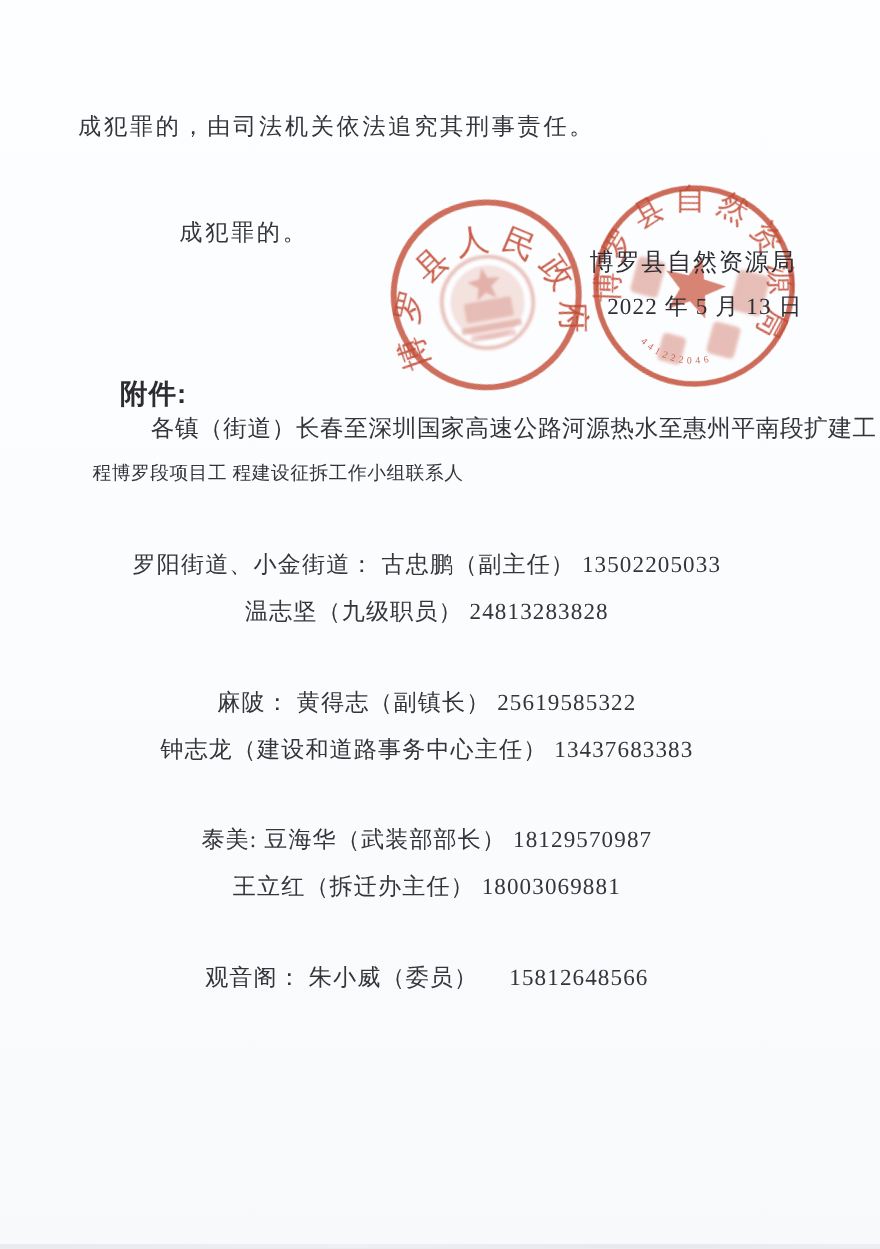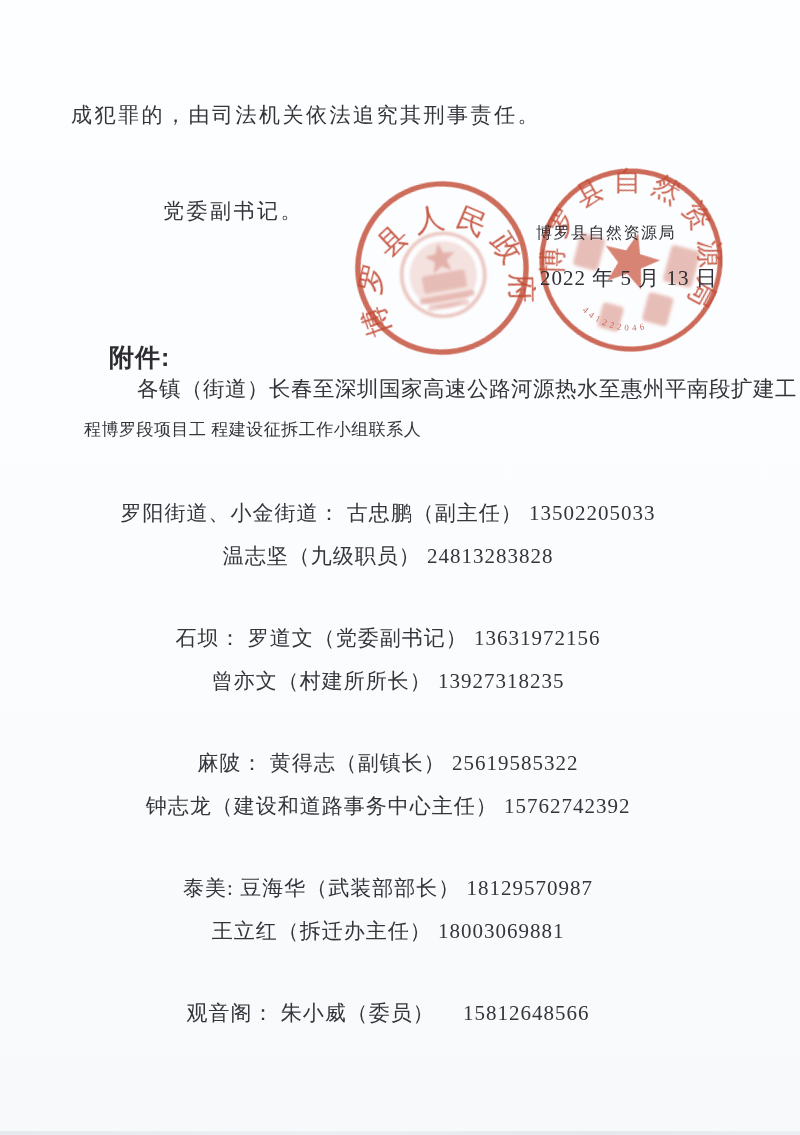--- a/index.html
+++ b/index.html
@@ -18,24 +18,24 @@
   }
   .closing{
     position:absolute;left:163px;top:197px;
     font-size:21px;letter-spacing:2.5px;
   }
   .seal{position:absolute;z-index:1;}
   .seal-left{left:348px;top:174px;}
   .seal-right{left:532px;top:161px;}
   .sig-agency{
     position:absolute;left:536px;top:223px;z-index:2;
-    font-size:16px;letter-spacing:1.5px;color:#2e2e34;
+    font-size:22px;letter-spacing:1.5px;color:#2e2e34;
   }
   .sig-date{
-    position:absolute;left:540px;top:264px;z-index:2;
+    position:absolute;left:552px;top:264px;z-index:2;
     font-size:21px;letter-spacing:1px;color:#2e2e34;
   }
   .attach-label{
     position:absolute;left:109px;top:341px;
     font-family:"Liberation Sans","DejaVu Sans",sans-serif;
     font-weight:bold;font-size:25px;letter-spacing:1px;color:#2c2c31;
   }
   .attach-line1{
     position:absolute;left:137px;top:374px;
     font-size:21.5px;letter-spacing:0.5px;white-space:nowrap;
@@ -58,21 +58,21 @@
     background:linear-gradient(90deg,rgba(180,190,200,.25),rgba(160,170,185,.12) 40%,rgba(180,190,200,.28) 75%,rgba(170,180,195,.15));
   }
 </style>
 </head>
 <body>
 
 <div class="page">
 
   <div class="para-main">成犯罪的，由司法机关依法追究其刑事责任。</div>
 
-  <div class="closing">党委副书记。</div>
+  <div class="closing">成犯罪的。</div>
 
   <div class="seal seal-left">
     <svg width="188" height="188" viewBox="0 0 190 190">
       <defs>
         <filter id="smudge1" x="-20%" y="-20%" width="140%" height="140%">
           <feGaussianBlur stdDeviation="1.1"></feGaussianBlur>
         </filter>
         <filter id="soft1" x="-20%" y="-20%" width="140%" height="140%">
           <feGaussianBlur stdDeviation="0.45"></feGaussianBlur>
         </filter>
@@ -132,26 +132,22 @@
   <div class="attach-label">附件:</div>
   <div class="attach-line1">各镇（街道）长春至深圳国家高速公路河源热水至惠州平南段扩建工</div>
   <div class="attach-line2">程博罗段项目工 程建设征拆工作小组联系人</div>
 
   <div class="contacts">
     <div class="contact-group">
       <div class="contact-line">罗阳街道、小金街道： 古忠鹏（副主任） 13502205033</div>
       <div class="contact-line">温志坚（九级职员） 24813283828</div>
     </div>
     <div class="contact-group">
-      <div class="contact-line">石坝： 罗道文（党委副书记） 13631972156</div>
-      <div class="contact-line">曾亦文（村建所所长） 13927318235</div>
-    </div>
-    <div class="contact-group">
       <div class="contact-line">麻陂： 黄得志（副镇长） 25619585322</div>
-      <div class="contact-line">钟志龙（建设和道路事务中心主任） 15762742392</div>
+      <div class="contact-line">钟志龙（建设和道路事务中心主任） 13437683383</div>
     </div>
     <div class="contact-group">
       <div class="contact-line">泰美: 豆海华（武装部部长） 18129570987</div>
       <div class="contact-line">王立红（拆迁办主任） 18003069881</div>
     </div>
     <div class="contact-group">
       <div class="contact-line">观音阁： 朱小威（委员）　 15812648566</div>
     </div>
   </div>
 

